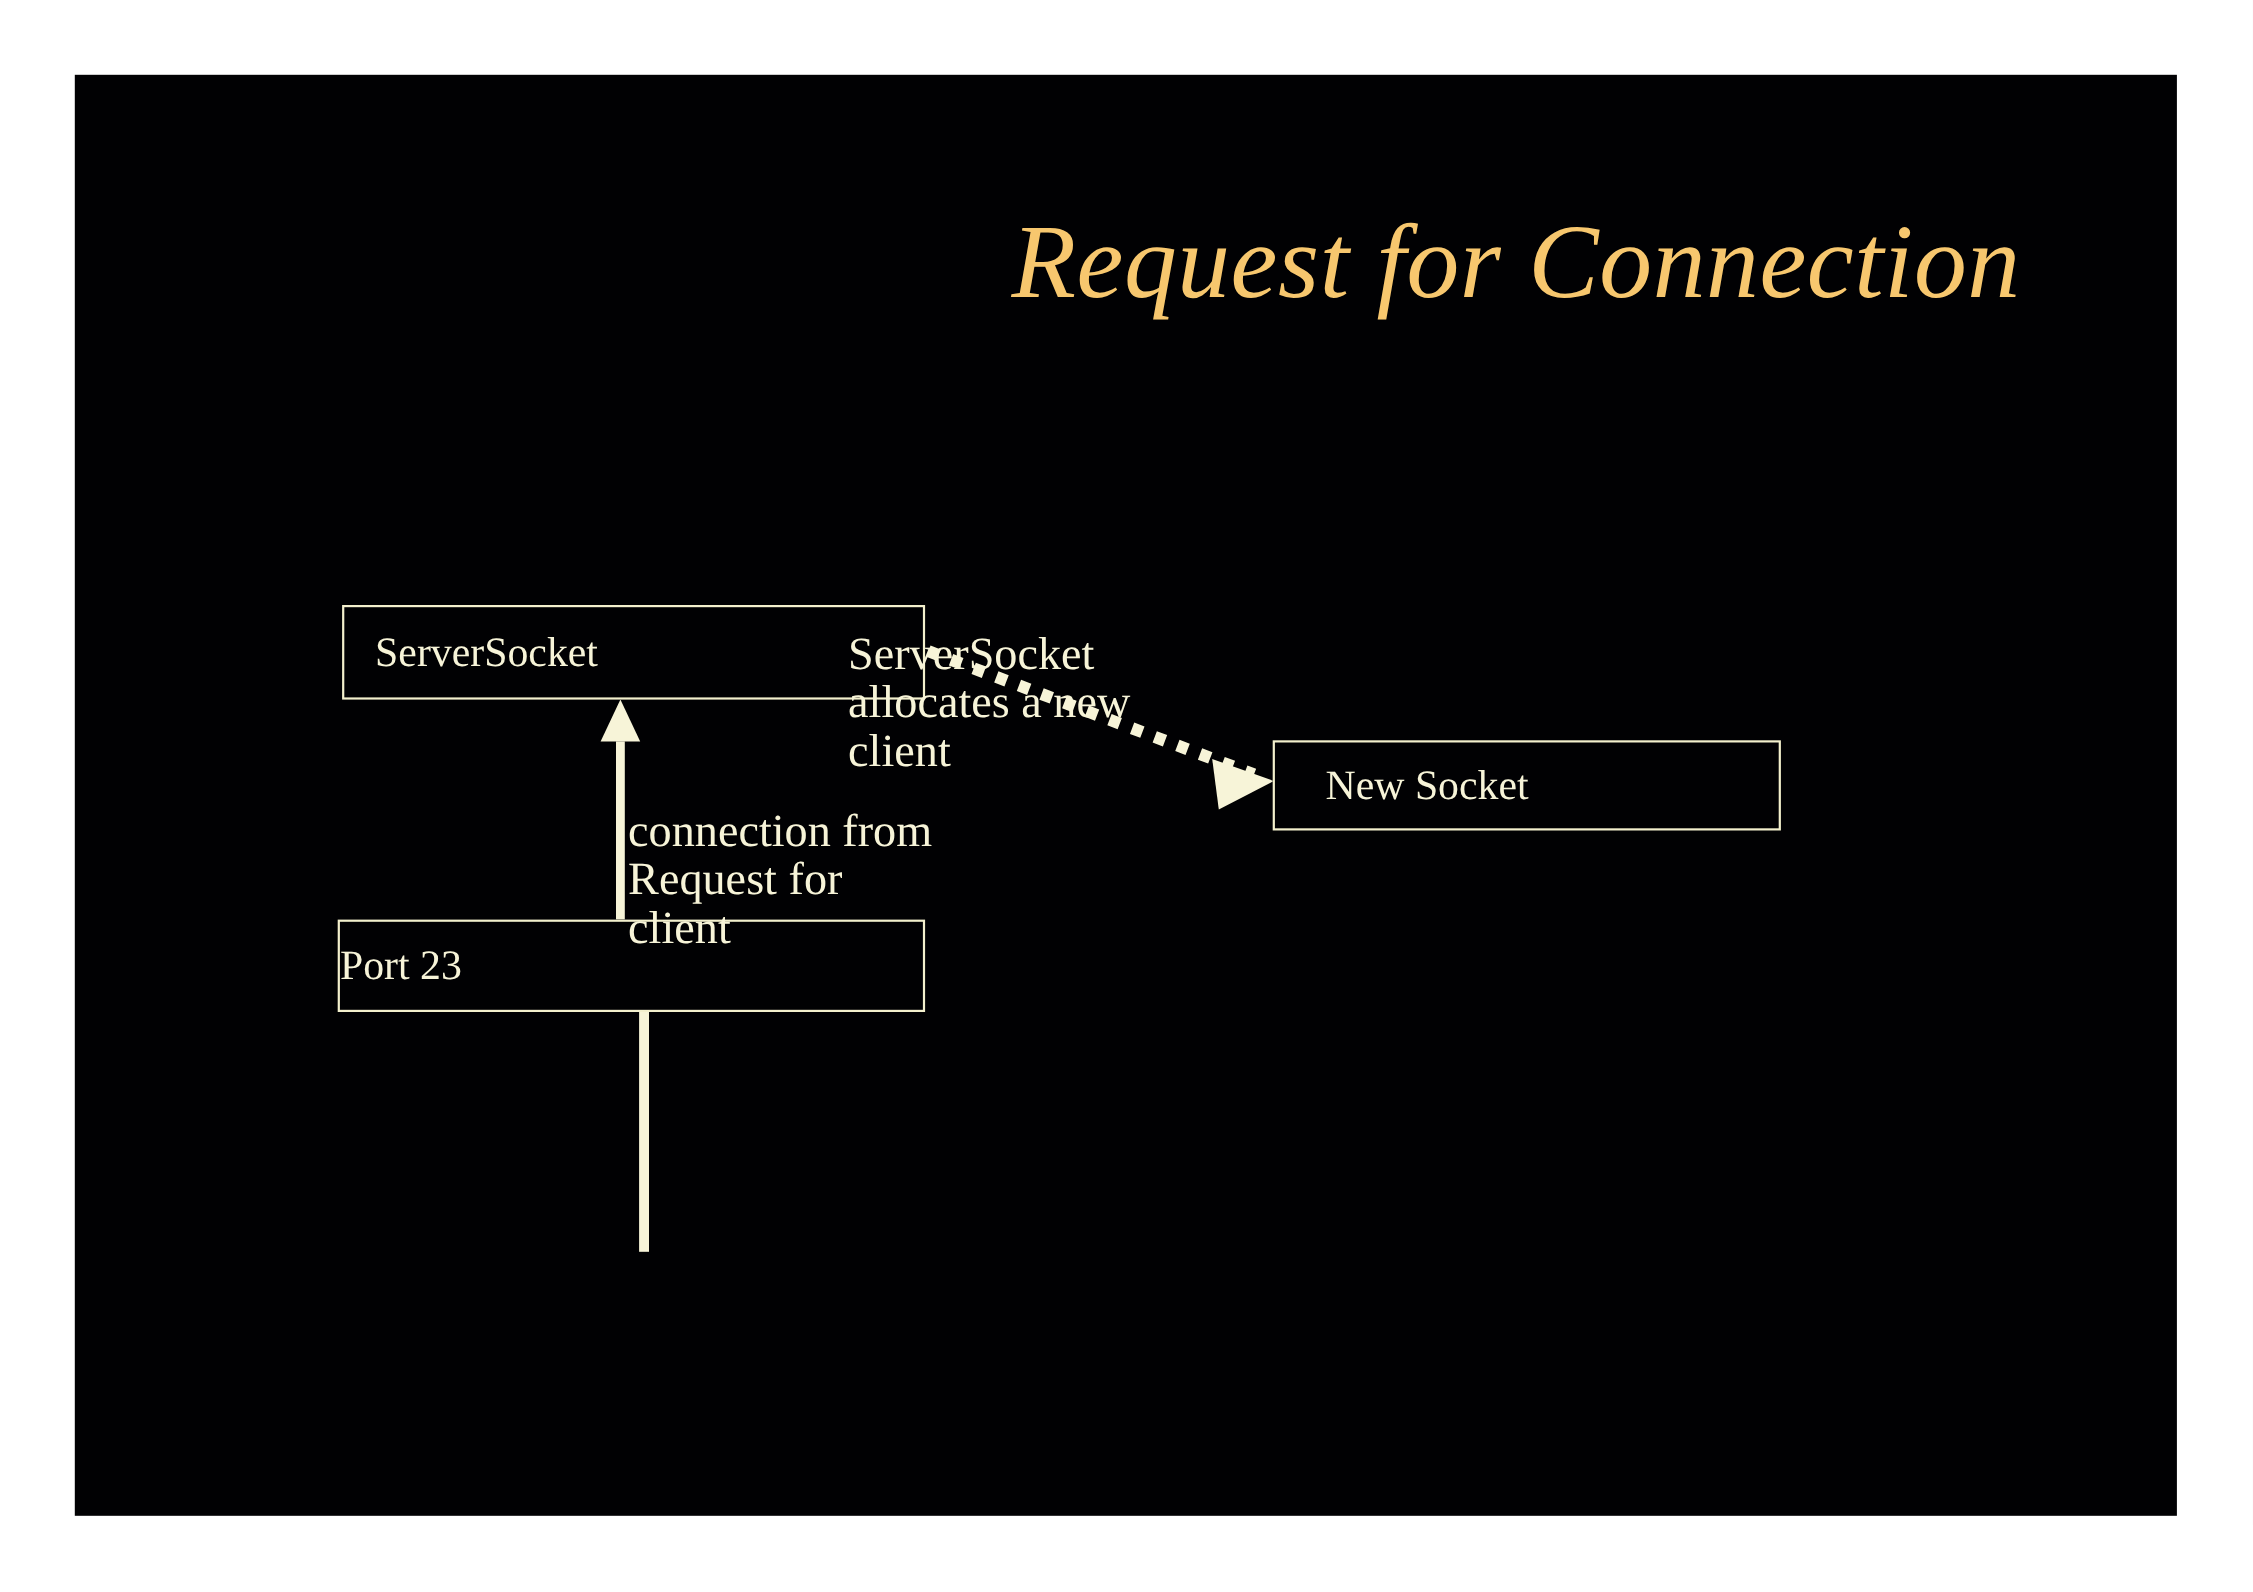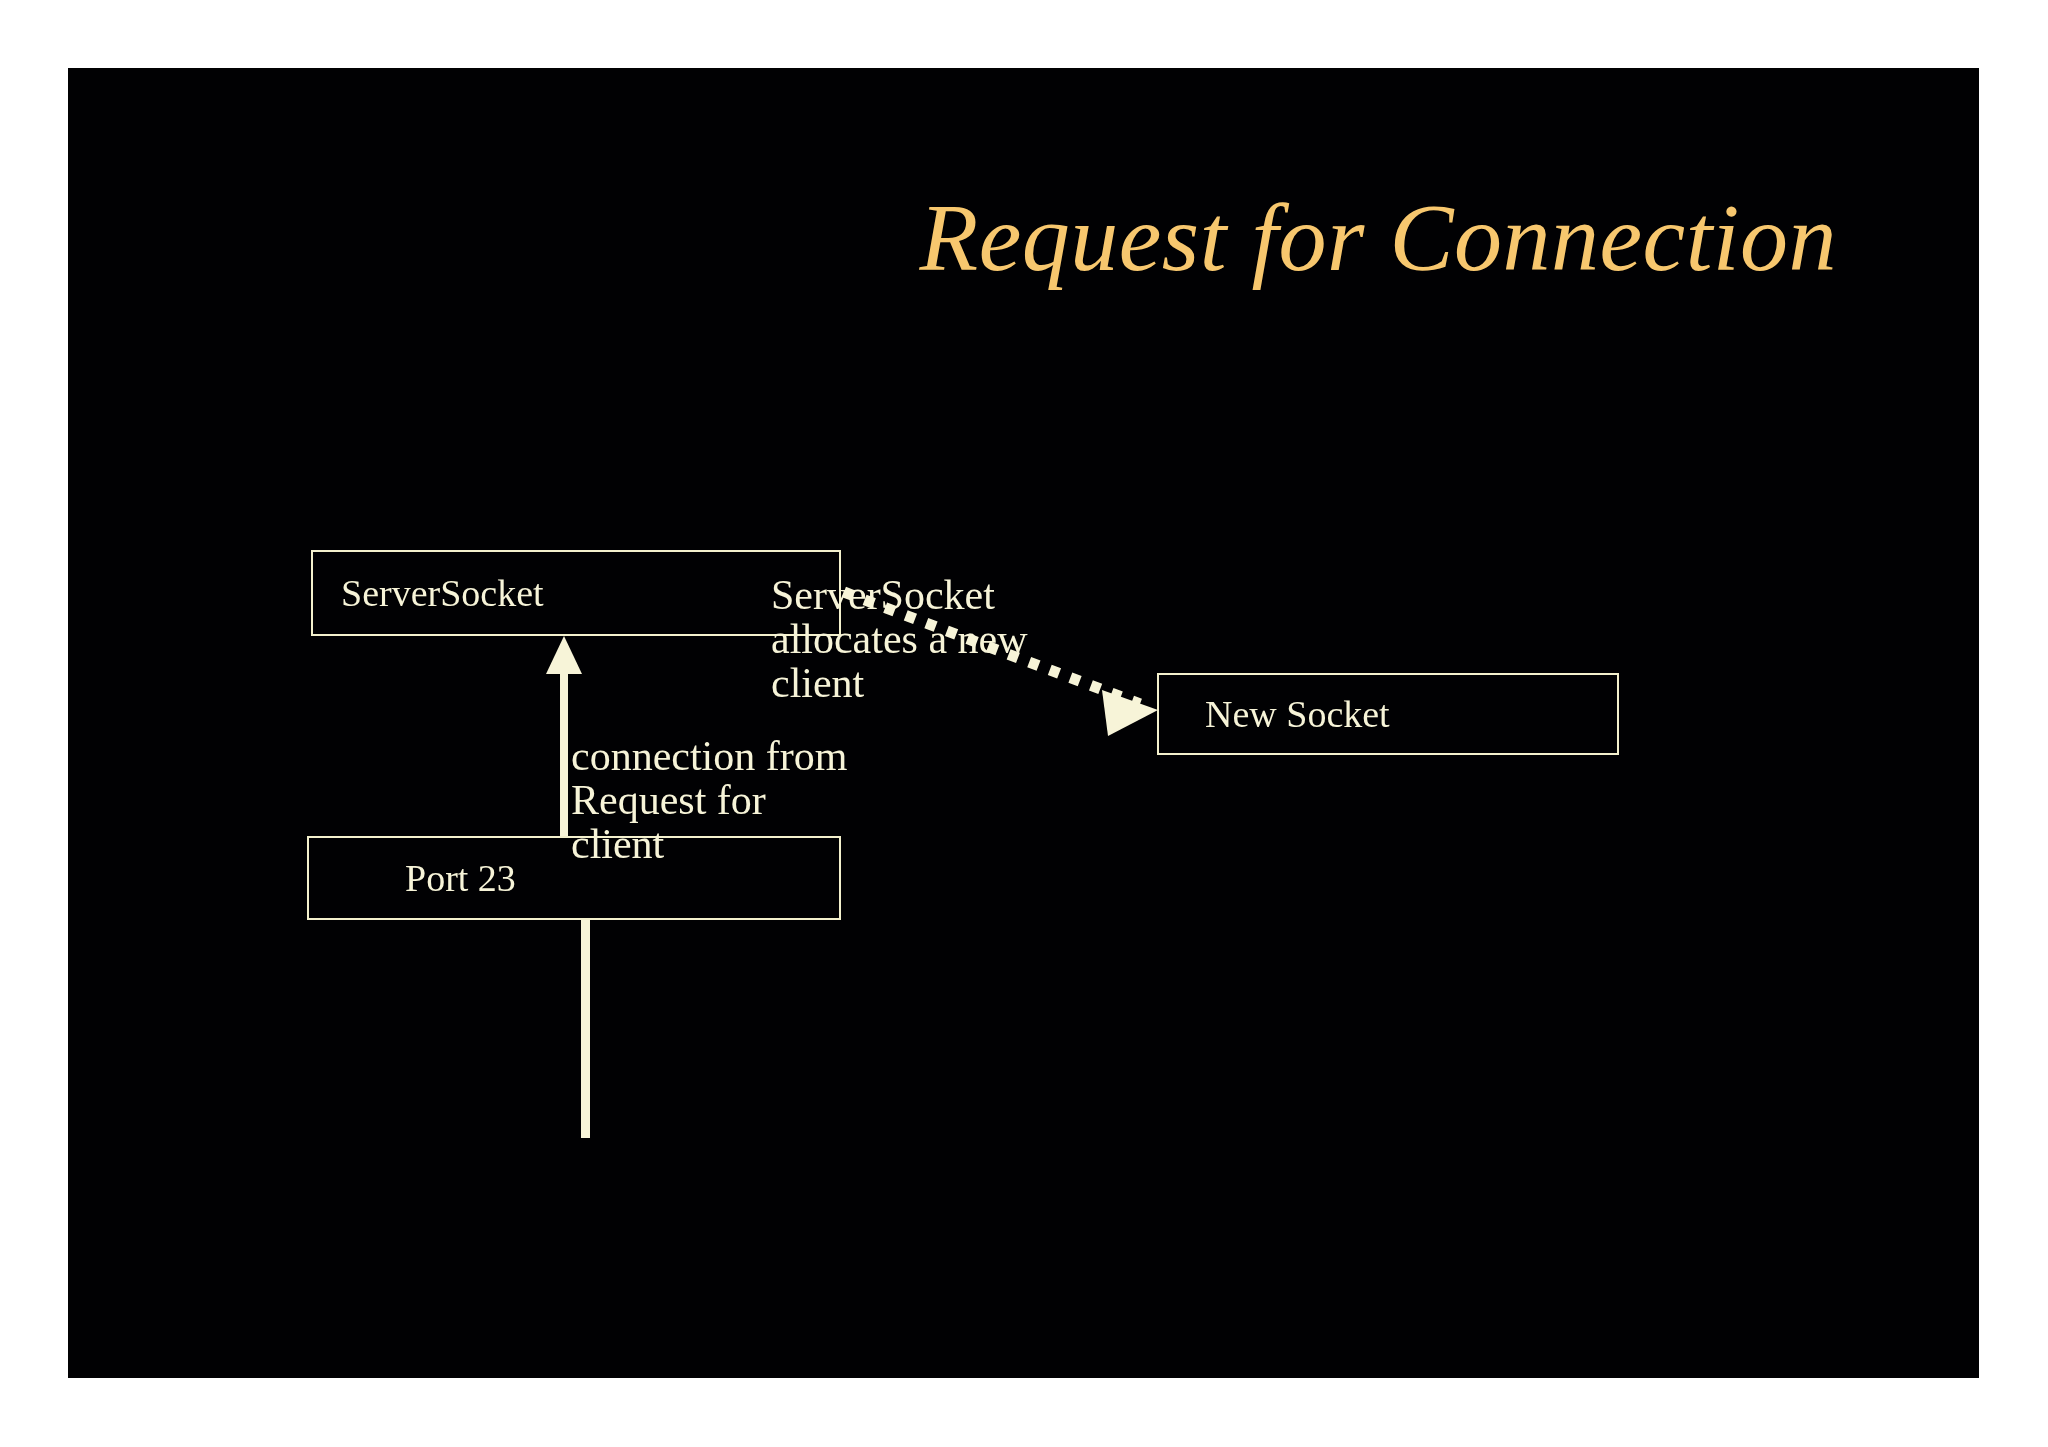--- a/index.html
+++ b/index.html
@@ -72,21 +72,21 @@
     height: 86px;
   }
   #box-serversocket .box-label { padding-left: 28px; }
 
   #box-port23 {
     left: 239px;   
     top: 768px;    
     width: 534px;
     height: 84px;
   }
-  #box-port23 .box-label { padding-left: 96px; }
+  #box-port23 .box-label { }
 
   #box-new-socket {
     left: 1089px;  
     top: 605px;    
     width: 462px;
     height: 82px;
   }
   #box-new-socket .box-label { padding-left: 46px; }
 
   

